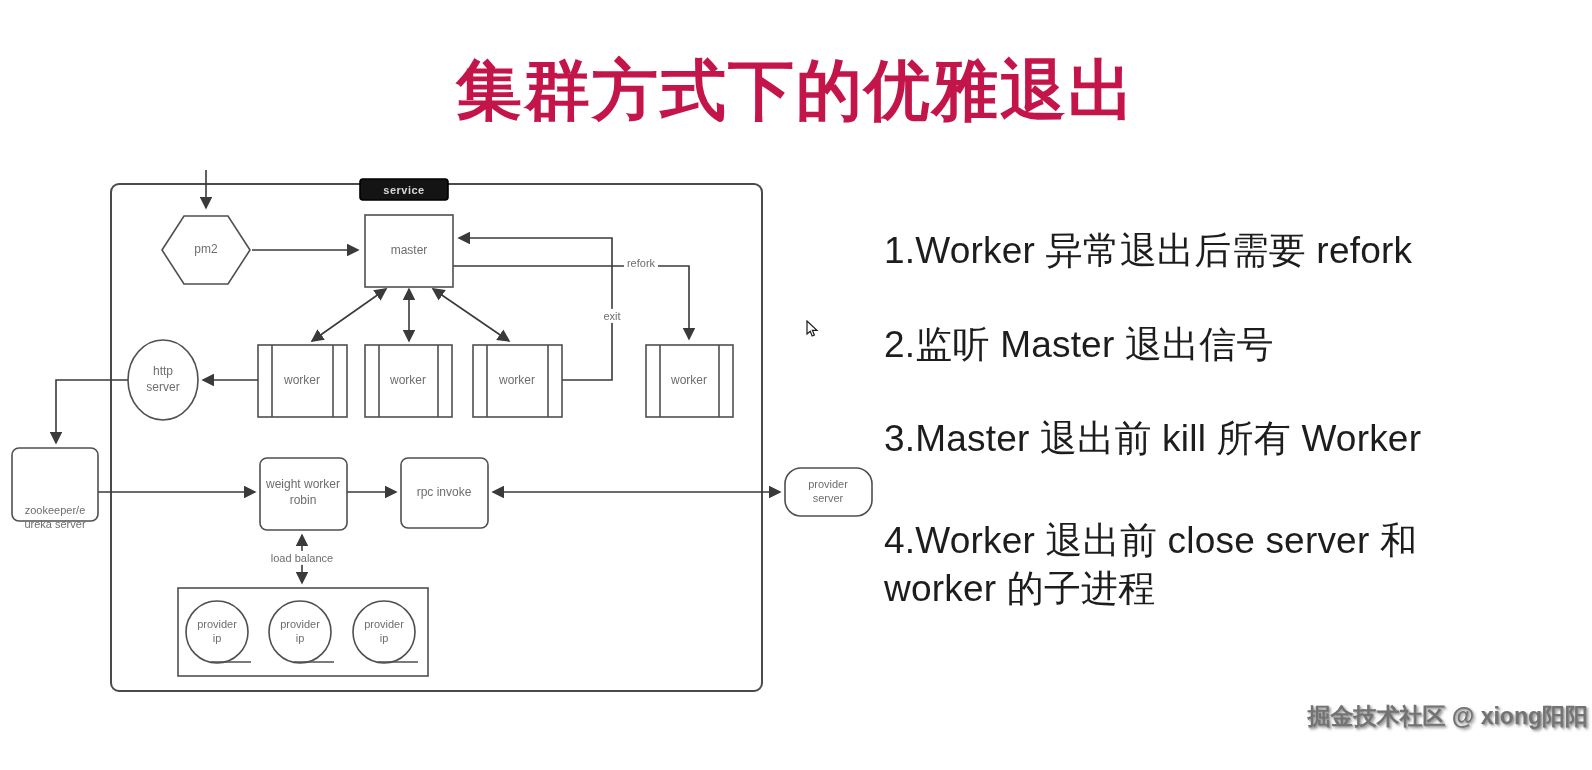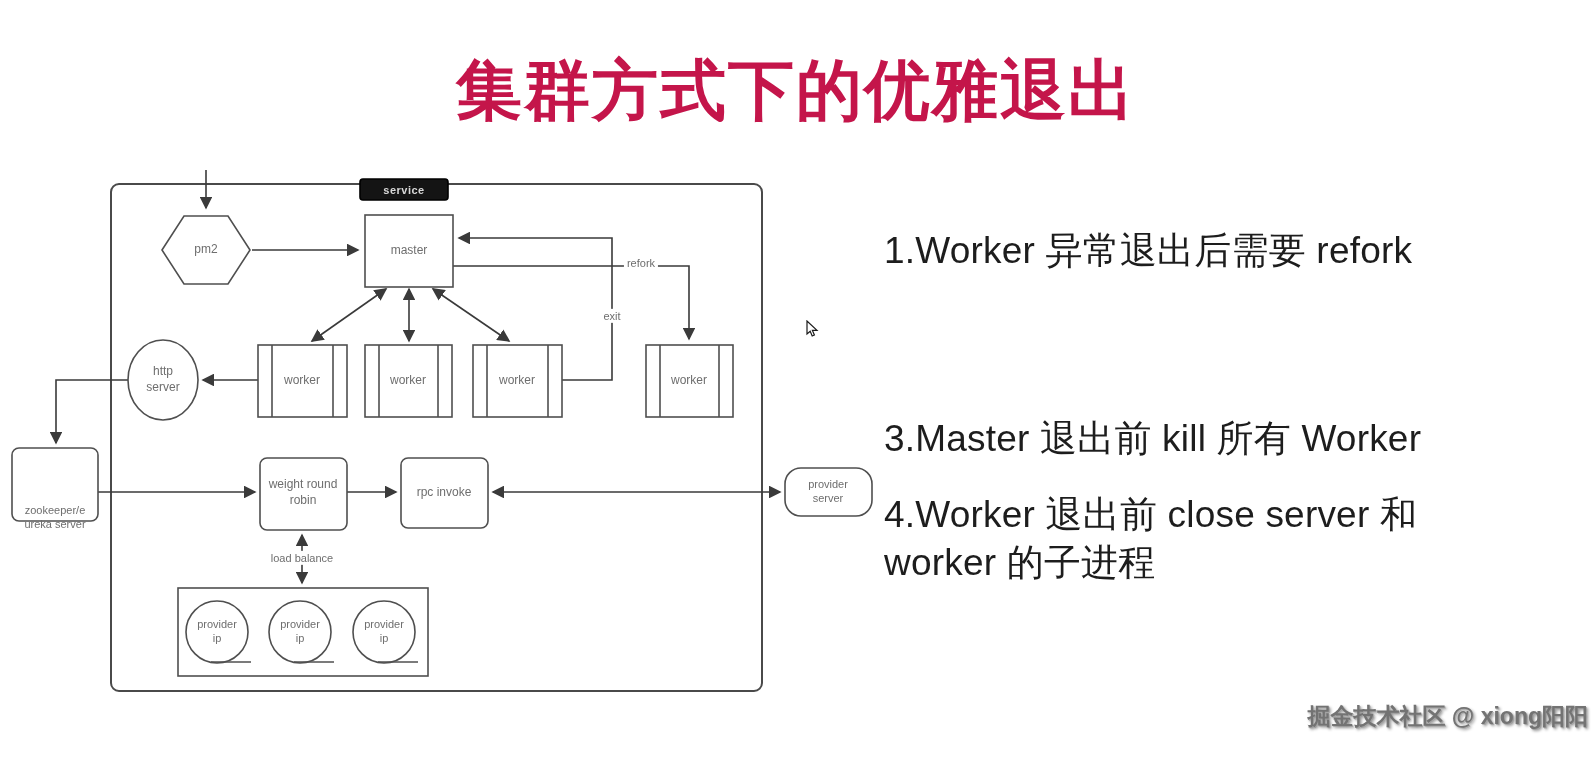--- a/index.html
+++ b/index.html
@@ -99,21 +99,21 @@
 
   <div class="dlabel" style="left:163px;top:380px;">
     <span class="ln">http</span>
     <span class="ln">server</span>
   </div>
   <div class="dlabel sm" style="left:55px;top:485px;margin-top:32px;">
     <span class="ln">zookeeper/e</span>
     <span class="ln">ureka server</span>
   </div>
   <div class="dlabel" style="left:303px;top:493px;">
-    <span class="ln">weight round</span>
+    <span class="ln">weight worker</span>
     <span class="ln">robin</span>
   </div>
   <div class="dlabel" style="left:444px;top:493px;">rpc invoke</div>
   <div class="dlabel sm" style="left:828px;top:491px;">
     <span class="ln">provider</span>
     <span class="ln">server</span>
   </div>
   <div class="dlabel sm" style="left:217px;top:631px;">
     <span class="ln">provider</span>
     <span class="ln">ip</span>
@@ -125,22 +125,23 @@
   <div class="dlabel sm" style="left:384px;top:631px;">
     <span class="ln">provider</span>
     <span class="ln">ip</span>
   </div>
 
   <div class="dlabel sm bg" style="left:641px;top:263px;">refork</div>
   <div class="dlabel sm bg" style="left:612px;top:316px;">exit</div>
   <div class="dlabel sm bg" style="left:302px;top:558px;">load balance</div>
 
   <div class="note" style="top:227px;">1.Worker 异常退出后需要 refork</div>
+  <div class="note" style="top:321px;">2.监听 Master 退出信号</div>
   <div class="note" style="top:415px;">3.Master 退出前 kill 所有 Worker</div>
-  <div class="note" style="top:491px;">4.Worker 退出前 close server 和
+  <div class="note" style="top:517px;">4.Worker 退出前 close server 和
 worker 的子进程</div>
 
   <svg class="cursor" width="16" height="18" viewBox="0 0 16 18">
     <path d="M2,1 L2,14 L5.2,11.2 L7.2,16 L9.4,15 L7.4,10.4 L12,10.4 z" fill="#ffffff" stroke="#1a1a1a" stroke-width="1.2"></path>
   </svg>
 
   <div class="watermark">掘金技术社区 @ xiong阳阳</div>
 
 </div>
 

